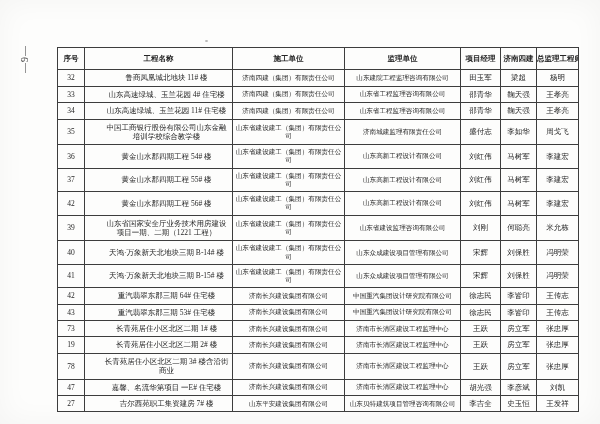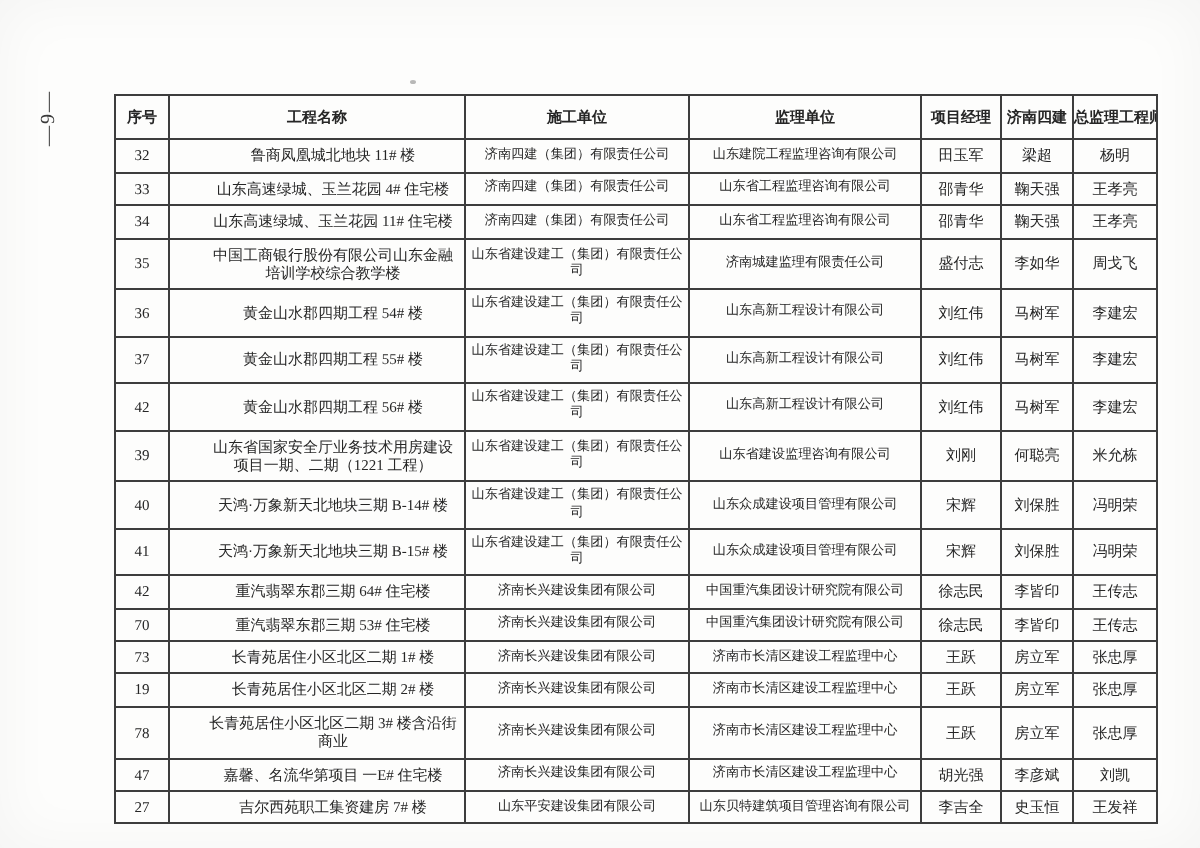--- a/index.html
+++ b/index.html
@@ -194,21 +194,21 @@
         <tr>
           <td class="col-0">42</td>
           <td class="col-1">重汽翡翠东郡三期 64# 住宅楼</td>
           <td class="col-2">济南长兴建设集团有限公司</td>
           <td class="col-3">中国重汽集团设计研究院有限公司</td>
           <td class="col-4">徐志民</td>
           <td class="col-5">李皆印</td>
           <td class="col-6">王传志</td>
         </tr>
         <tr>
-          <td class="col-0">70</td>
+          <td class="col-0">43</td>
           <td class="col-1">重汽翡翠东郡三期 53# 住宅楼</td>
           <td class="col-2">济南长兴建设集团有限公司</td>
           <td class="col-3">中国重汽集团设计研究院有限公司</td>
           <td class="col-4">徐志民</td>
           <td class="col-5">李皆印</td>
           <td class="col-6">王传志</td>
         </tr>
         <tr>
           <td class="col-0">73</td>
           <td class="col-1">长青苑居住小区北区二期 1# 楼</td>

